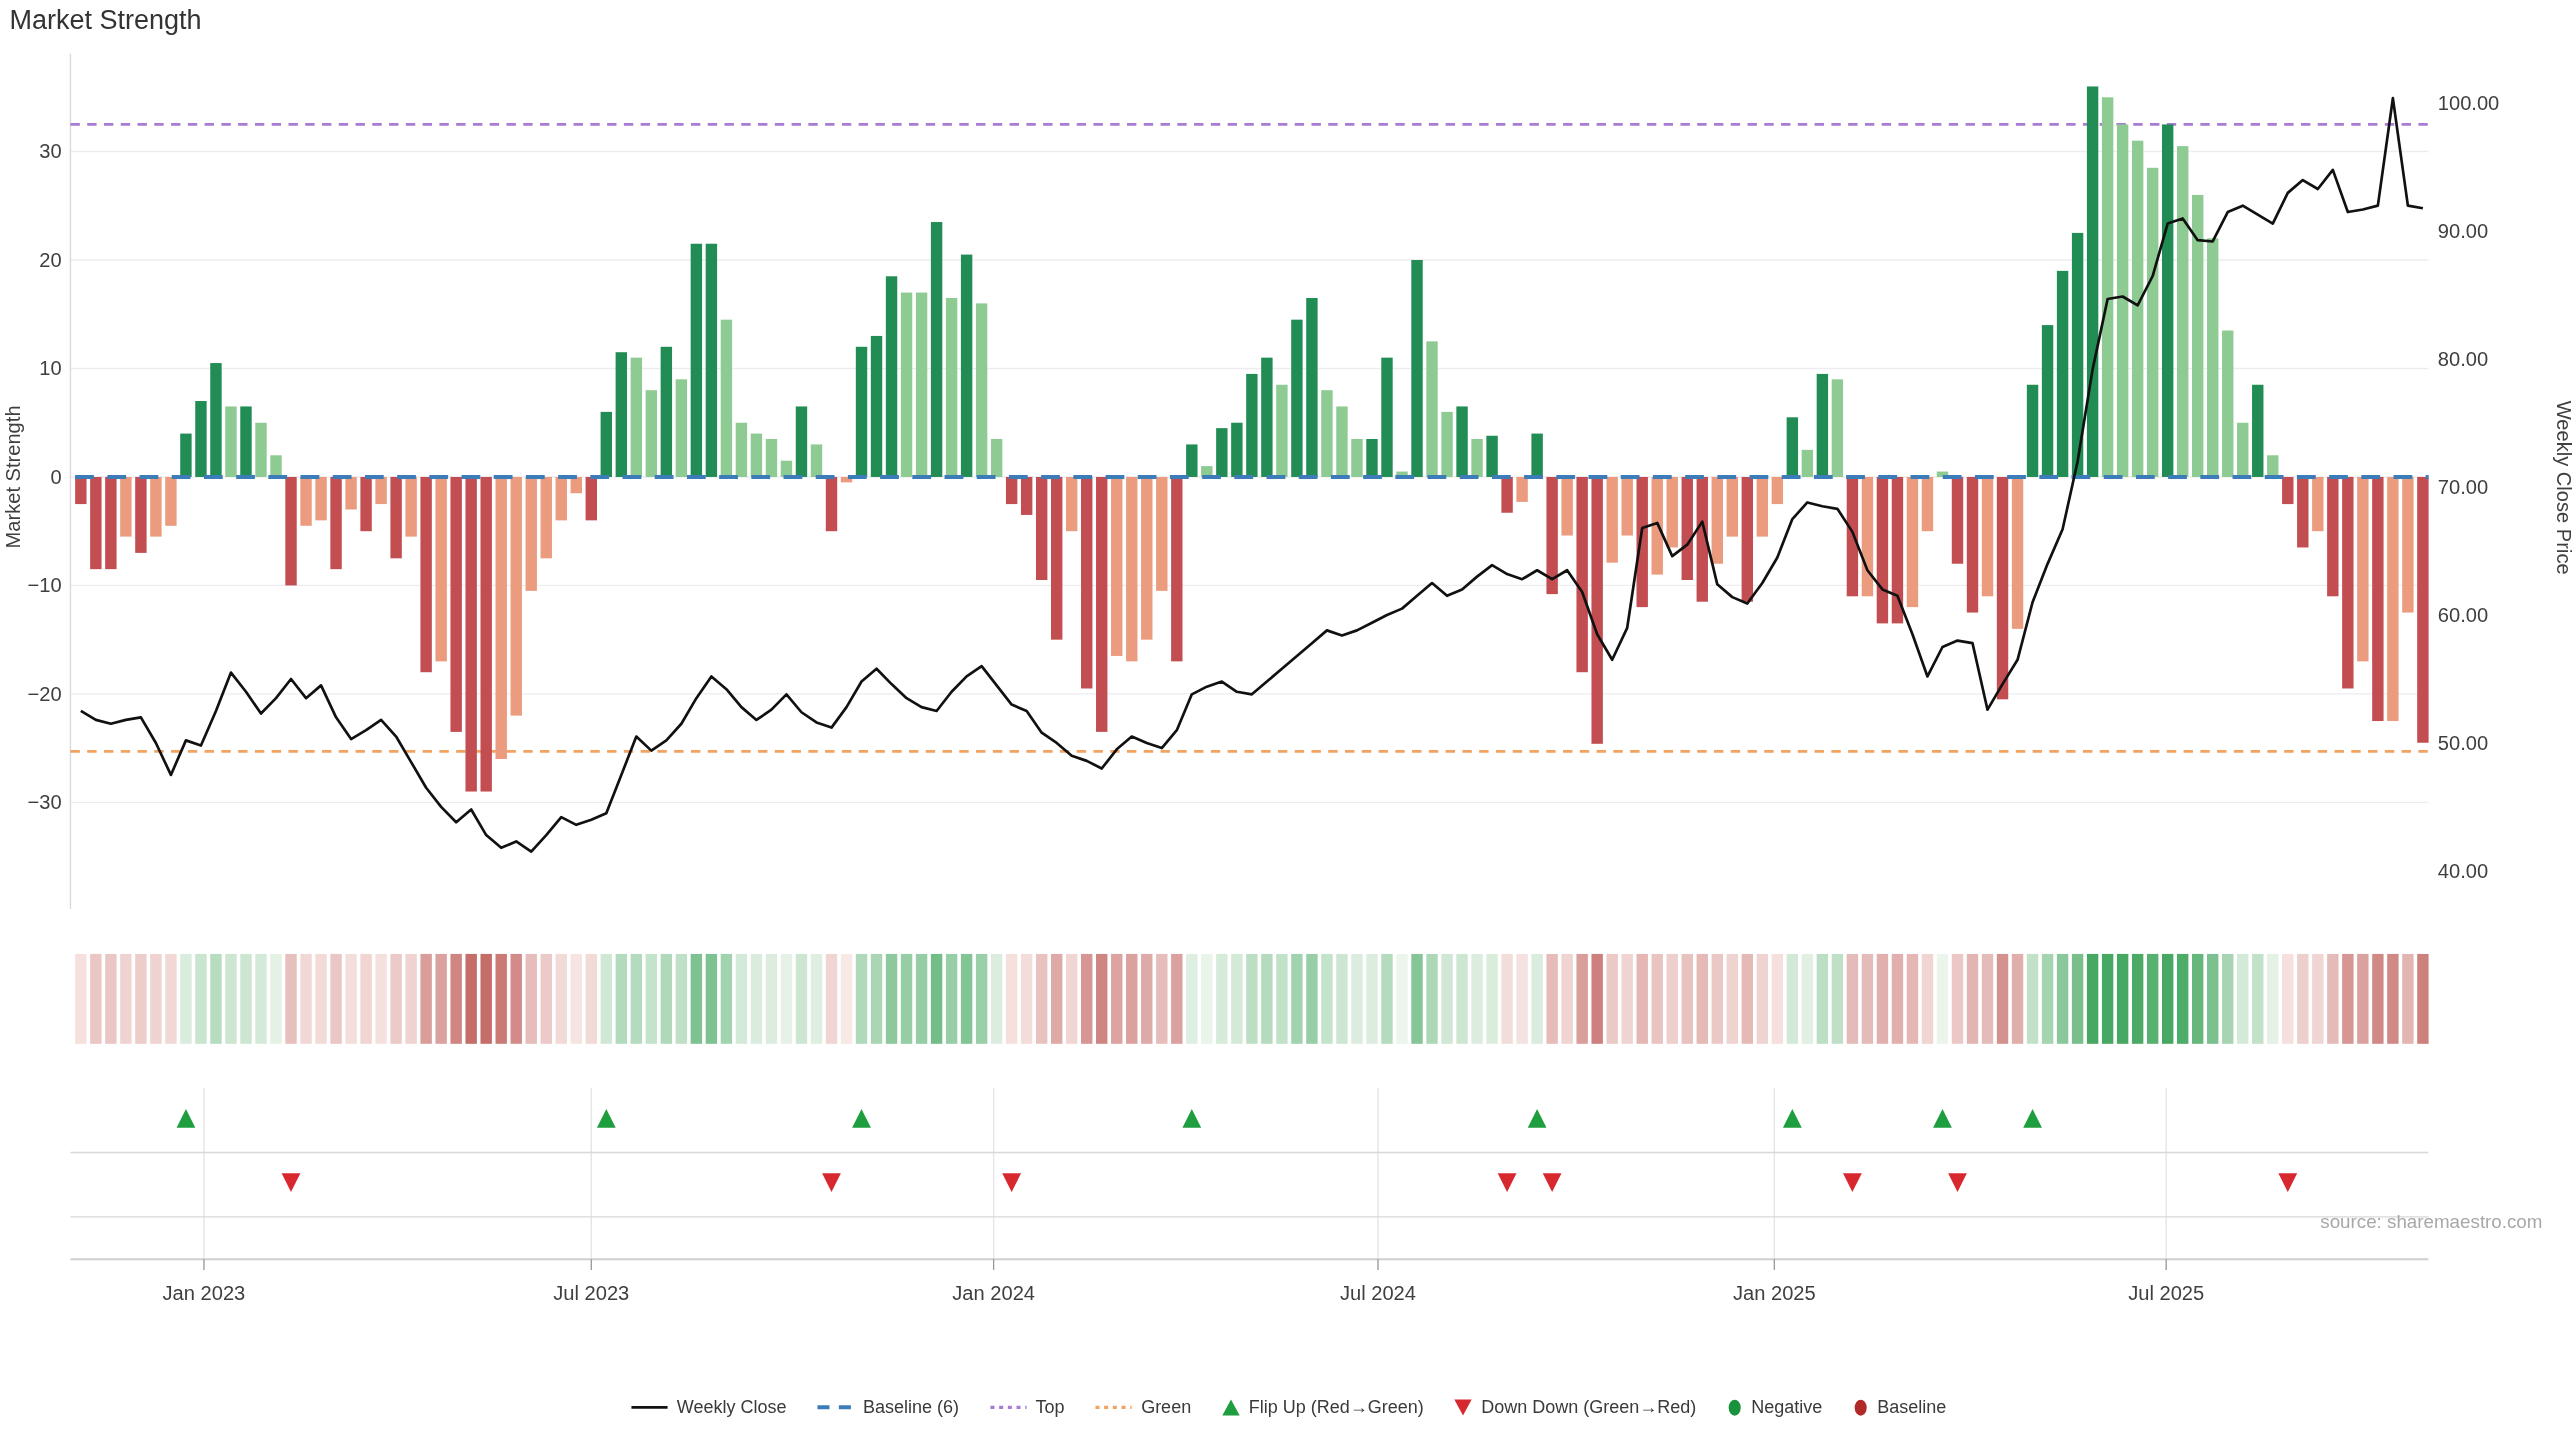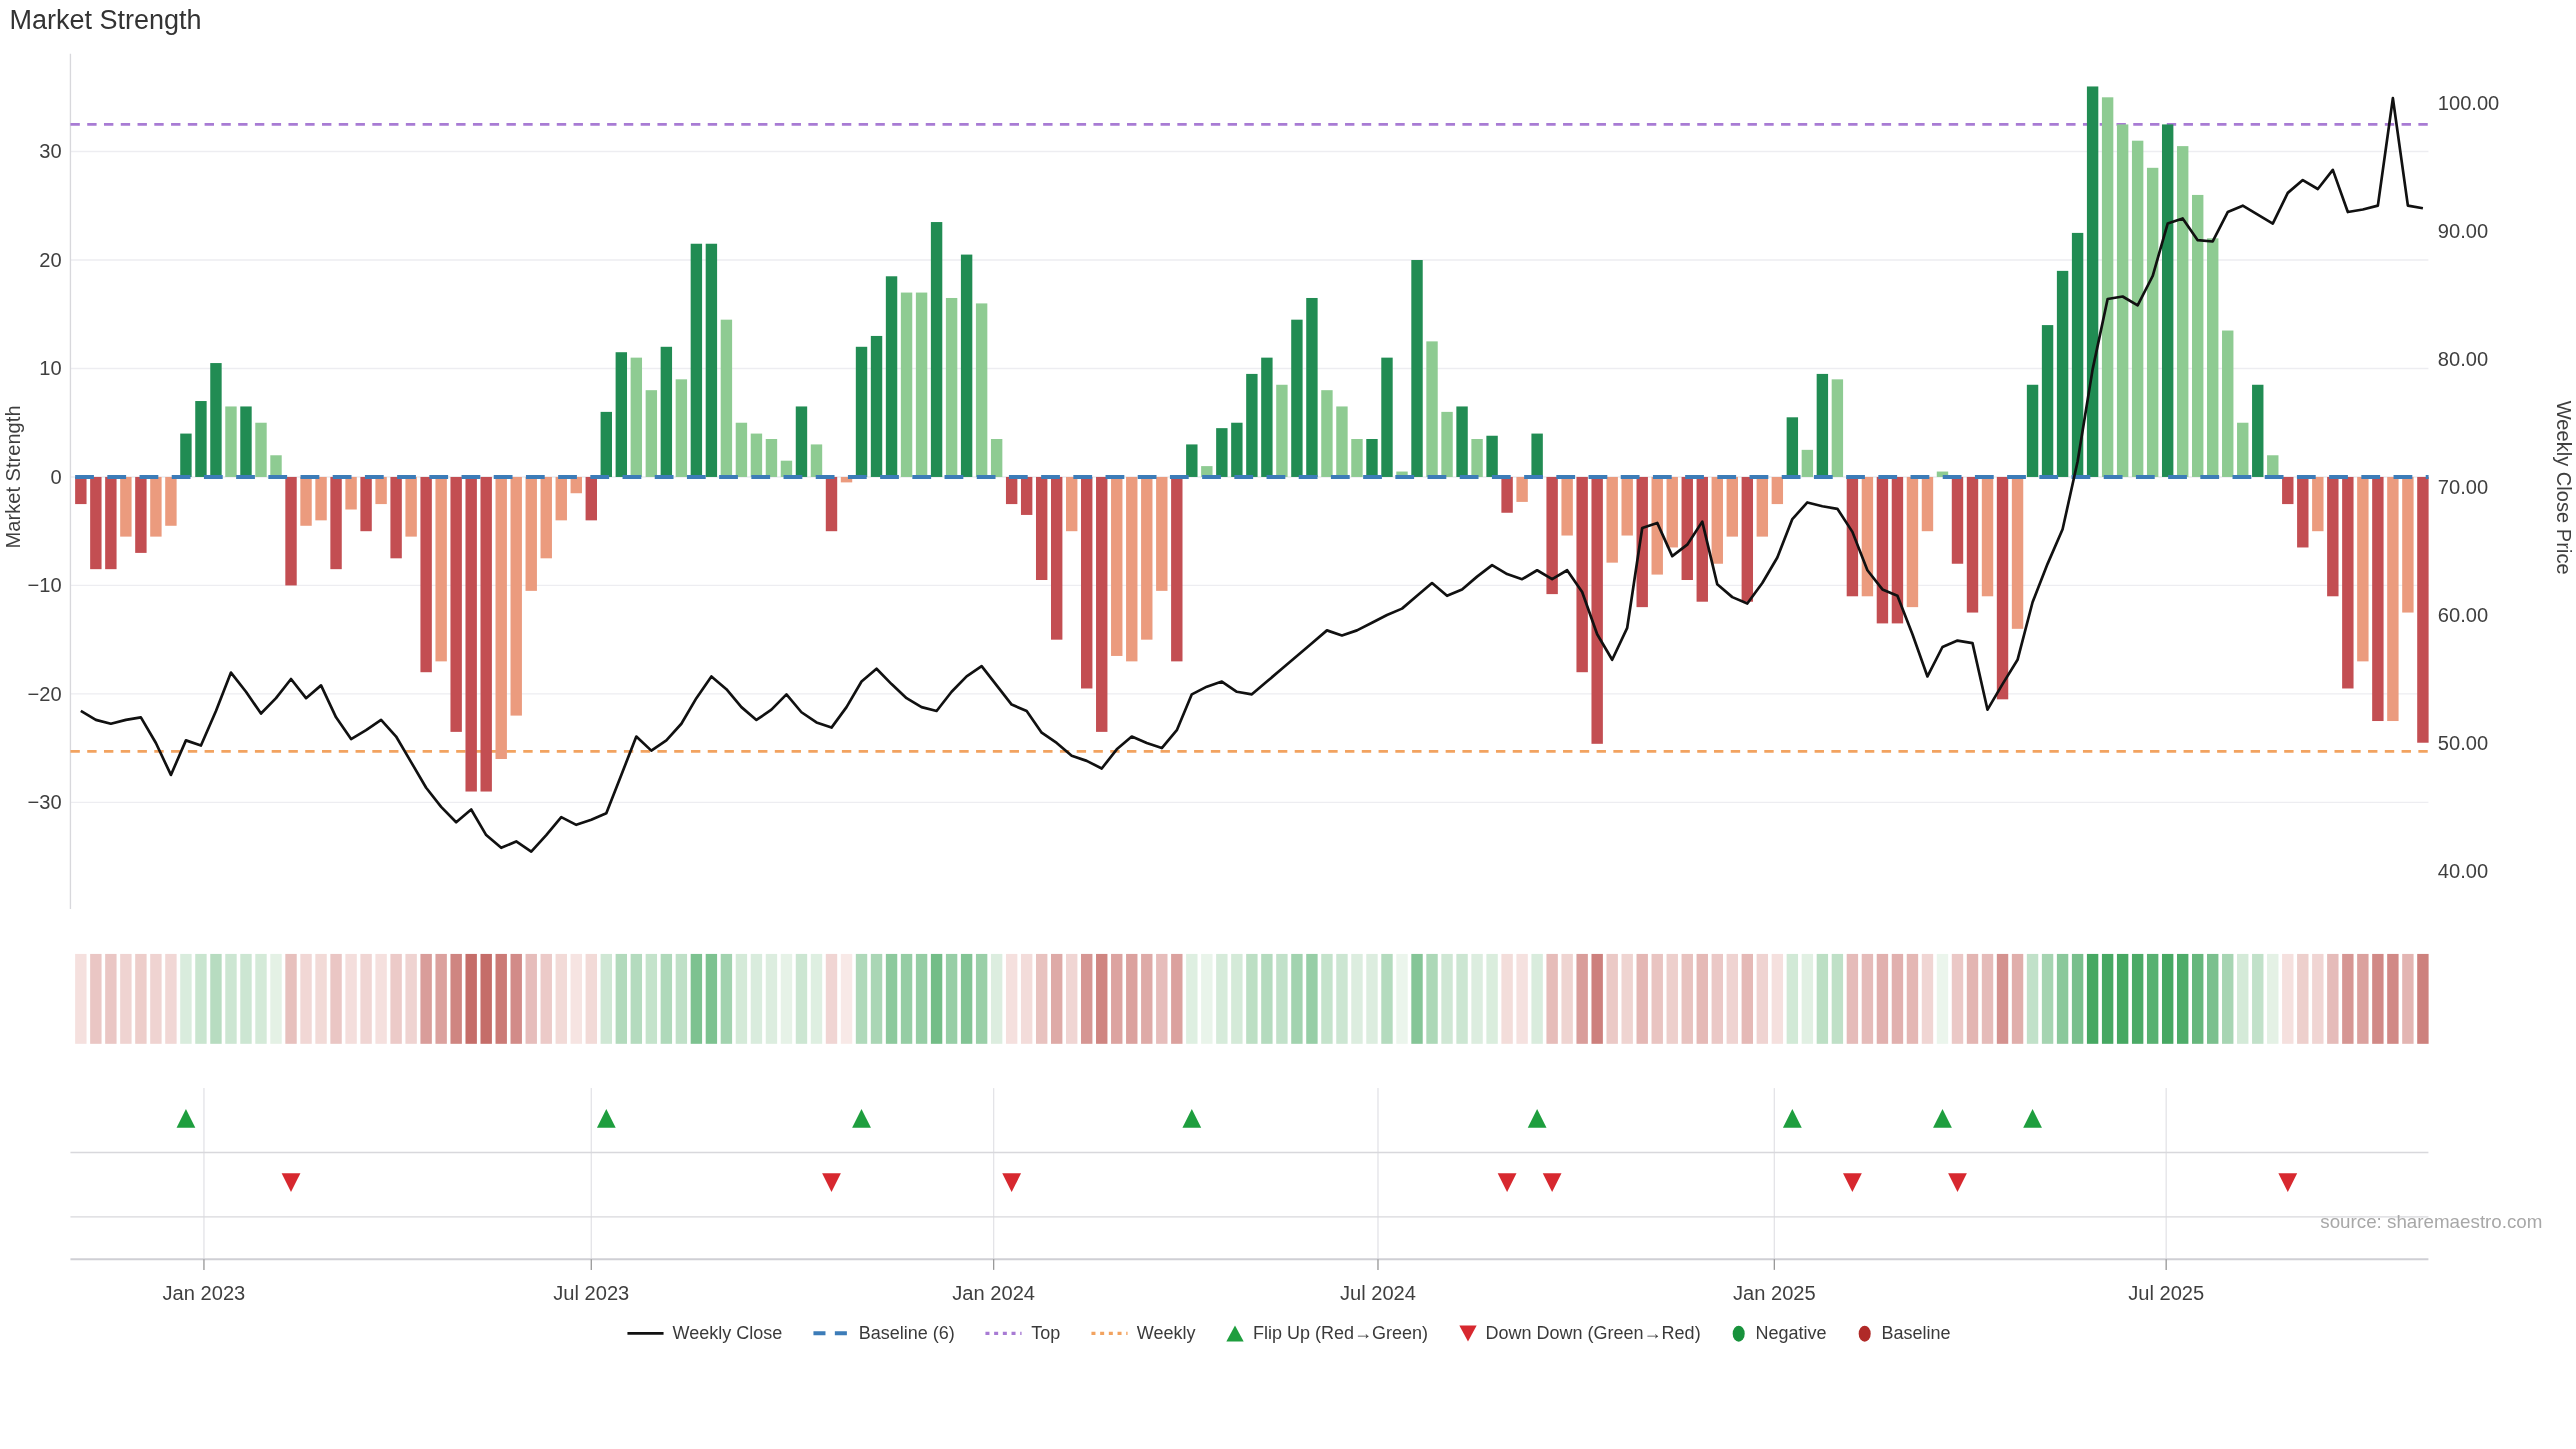--- a/index.html
+++ b/index.html
@@ -1,19 +1,19 @@
 <!DOCTYPE html>
 <html style="font-size:10.7px"><head>
 <meta charset="utf-8">
 <style>
   html,body{margin:0;padding:0;background:#ffffff;}
   body{width:2576px;height:1449px;position:relative;font-family:"Liberation Sans","DejaVu Sans",sans-serif;overflow:hidden;}
   #chart-title{position:absolute;left:9.4px;top:5.4px;font-size:27px;color:#333333;}
   #chart-svg{position:absolute;left:0;top:0;}
-  #legend{position:absolute;left:0;right:0;top:1323px;display:flex;justify-content:center;gap:29.5px;}
+  #legend{position:absolute;left:0;right:0;top:1397px;display:flex;justify-content:center;gap:29.5px;}
   .legend-item{display:flex;align-items:center;gap:8px;font-size:18px;color:#3a3a3a;white-space:nowrap;}
   .glyph{display:inline-block;}
 </style>
 </head>
 <body>
 
 <div id="chart-title">Market Strength</div>
 
 <svg id="chart-svg" width="2576" height="1449" viewBox="0 0 3840 2160" xmlns="http://www.w3.org/2000/svg">
     <line x1="105" y1="225.89999999999998" x2="3620" y2="225.89999999999998" stroke="#ededf1" stroke-width="2"></line>
@@ -414,21 +414,21 @@
   <div class="legend-item">
     <svg class="glyph" width="39" height="6.7" viewBox="0 0 58 10">
         <line x1="2" y1="5" x2="56" y2="5" stroke="#a87bd4" stroke-width="5" stroke-dasharray="6 7"></line>
       </svg>
     <span>Top</span>
   </div>
   <div class="legend-item">
     <svg class="glyph" width="39" height="6.7" viewBox="0 0 58 10">
         <line x1="2" y1="5" x2="56" y2="5" stroke="#f2a360" stroke-width="5" stroke-dasharray="6 7"></line>
       </svg>
-    <span>Weekly</span>
+    <span>Green</span>
   </div>
   <div class="legend-item">
     <svg class="glyph" width="20" height="19" viewBox="0 0 30 28">
         <polygon points="15,2 28,26 2,26" fill="#1e9e3e"></polygon>
       </svg>
     <span>Flip Up (Red→Green)</span>
   </div>
   <div class="legend-item">
     <svg class="glyph" width="20" height="19" viewBox="0 0 30 28">
         <polygon points="2,2 28,2 15,26" fill="#d7282f"></polygon>

